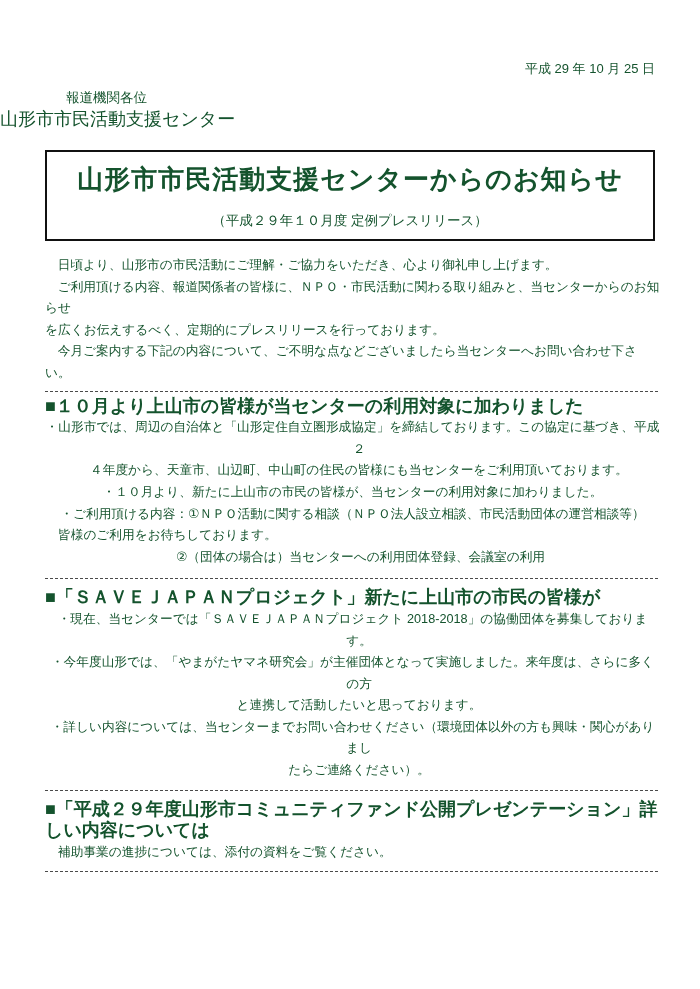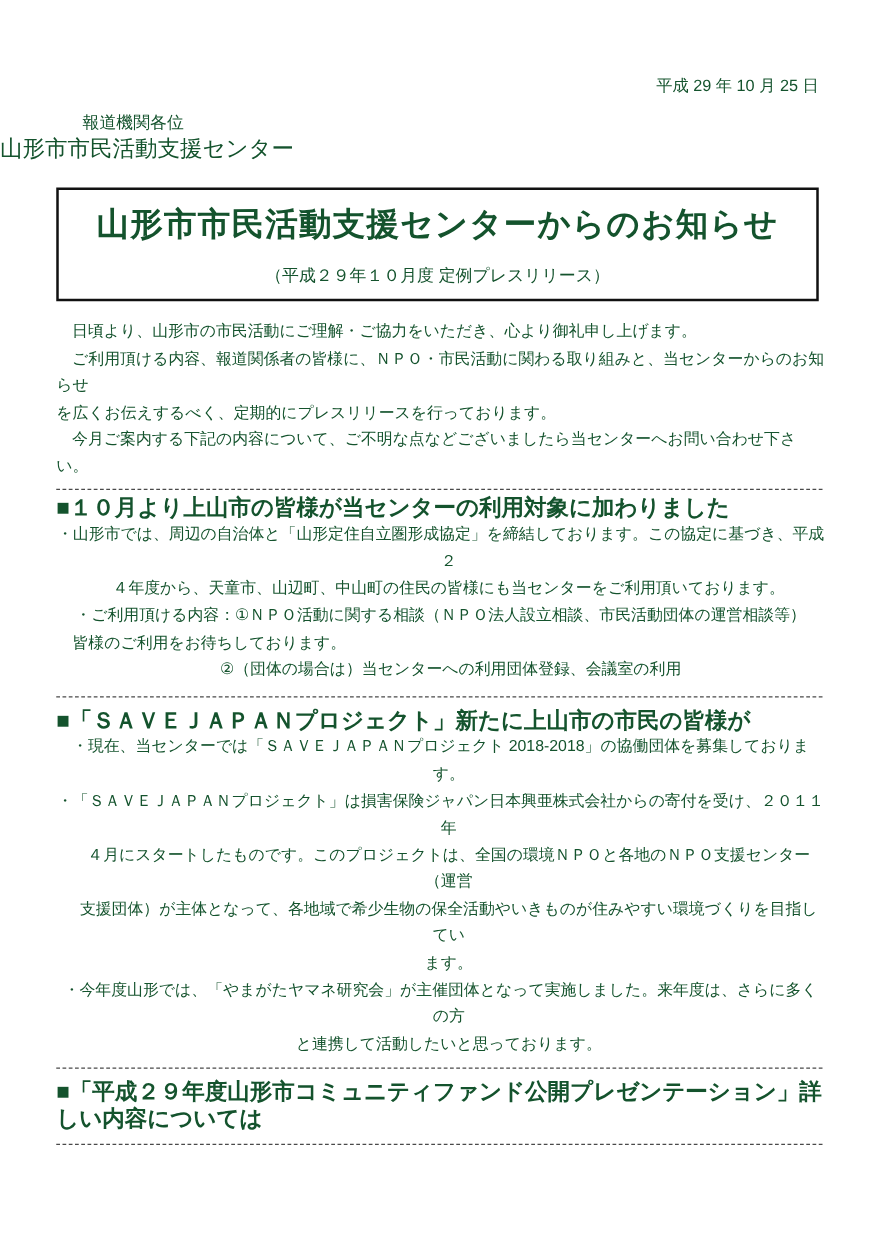--- a/index.html
+++ b/index.html
@@ -57,39 +57,39 @@
 　ご利用頂ける内容、報道関係者の皆様に、ＮＰＯ・市民活動に関わる取り組みと、当センターからのお知らせ
 を広くお伝えするべく、定期的にプレスリリースを行っております。
 　今月ご案内する下記の内容について、ご不明な点などございましたら当センターへお問い合わせ下さい。</div>
 
   <div class="sep sep1"></div>
 
   <div class="body-block">
     <p class="sec-heading t">■１０月より上山市の皆様が当センターの利用対象に加わりました</p>
     <p class="bullet hang t">・山形市では、周辺の自治体と「山形定住自立圏形成協定」を締結しております。この協定に基づき、平成２
 ４年度から、天童市、山辺町、中山町の住民の皆様にも当センターをご利用頂いております。</p>
+    <p class="bullet hang t">・１０月より、新たに上山市の市民の皆様が、当センターの利用対象に加わりました。</p>
     <p class="bullet hang t">・ご利用頂ける内容：①ＮＰＯ活動に関する相談（ＮＰＯ法人設立相談、市民活動団体の運営相談等）</p>
     <p class="bullet indent1 t">皆様のご利用をお待ちしております。</p>
     <p class="bullet indent2 t">②（団体の場合は）当センターへの利用団体登録、会議室の利用</p>
   </div>
 
   <div class="sep sep2"></div>
 
   <div class="body-block">
     <p class="sec-heading t">■「ＳＡＶＥＪＡＰＡＮプロジェクト」新たに上山市の市民の皆様が</p>
     <p class="bullet hang t">・現在、当センターでは「ＳＡＶＥＪＡＰＡＮプロジェクト 2018-2018」の協働団体を募集しております。</p>
-    <p class="bullet hang t">・「ＳＡＶＥＪＡＰＡＮプロジェクト」は損害保険ジャパン日本興亜株式会社からの寄付を受け、２０１１年
-４月にスタートしたものです。このプロジェクトは、全国の環境ＮＰＯと各地のＮＰＯ支援センター（運営
-支援団体）が主体となって、各地域で希少生物の保全活動やいきものが住みやすい環境づくりを目指してい
-ます。</p>
     <p class="bullet hang t">・今年度山形では、「やまがたヤマネ研究会」が主催団体となって実施しました。来年度は、さらに多くの方
 と連携して活動したいと思っております。</p>
+    <p class="bullet hang t">・詳しい内容については、当センターまでお問い合わせください（環境団体以外の方も興味・関心がありまし
+たらご連絡ください）。</p>
   </div>
 
   <div class="sep sep3"></div>
 
   <div class="body-block">
     <p class="sec-heading t">■「平成２９年度山形市コミュニティファンド公開プレゼンテーション」詳しい内容については</p>
+    <p class="bullet indent1 t">補助事業の進捗については、添付の資料をご覧ください。</p>
   </div>
 
   <div class="sep sep4"></div>
 
 </div>
 
 </body></html>

